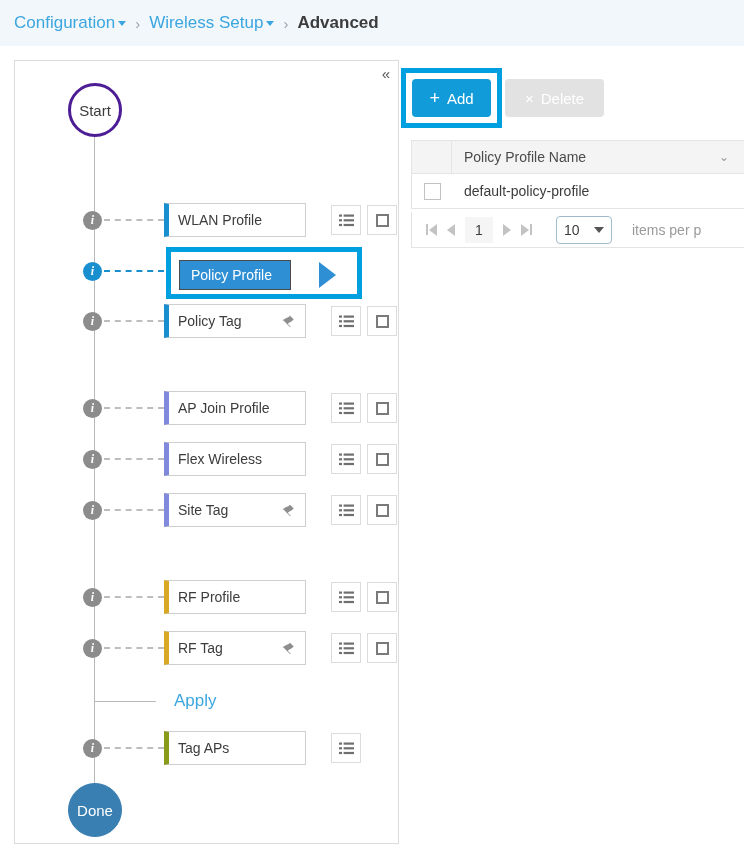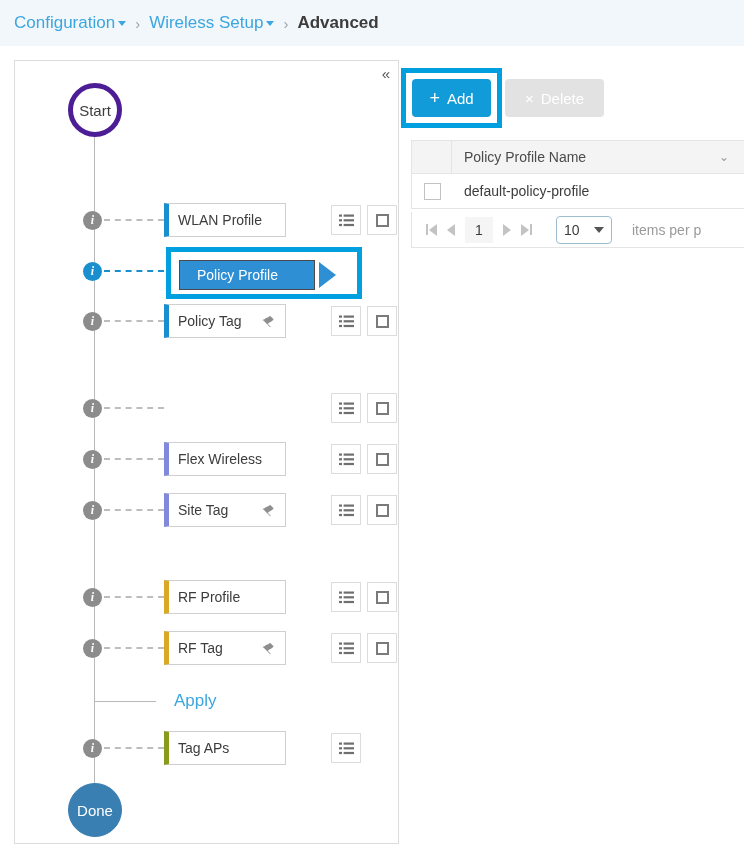--- a/index.html
+++ b/index.html
@@ -72,21 +72,21 @@
     width: 54px; height: 54px;
     border-radius: 50%;
     display: flex;
     align-items: center;
     justify-content: center;
     font-size: 15px;
   }
   .node-start {
     left: 53px; top: 22px;
     background: #ffffff;
-    border: 5px solid #4c1d95;
+    border: 3px solid #4c1d95;
     color: #3c3c3c;
   }
   .node-done {
     left: 53px; top: 722px;
     background: #3a7fb1;
     border: 1px solid #3a7fb1;
     color: #ffffff;
   }
 
   
@@ -136,21 +136,21 @@
     left: 89px;
     width: 60px;
     height: 0;
     border-top: 2px dashed #bdbdbd;
   }
   .dash-line.active { border-top: 2px dashed #1a8fd0; }
 
   .chip {
     position: absolute;
     left: 149px;
-    width: 122px; height: 34px;
+    width: 142px; height: 34px;
     background: #ffffff;
     border: 1px solid #cfcfcf;
     border-left-width: 5px;
     display: flex;
     align-items: center;
     padding: 0 9px;
     font-size: 14px;
     color: #3c3c3c;
   }
   .chip .chip-label { flex: 1; }
@@ -186,26 +186,26 @@
   .sel-wrap {
     position: absolute;
     left: 151px; top: 186px;
     width: 196px; height: 52px;
     border: 5px solid #00a0e0;
     background: #ffffff;
   }
   .sel-chip {
     position: absolute;
     left: 8px; top: 8px;
-    width: 136px; height: 30px;
+    width: 112px; height: 30px;
     background: #2e8fd4;
     border: 1px solid #4a4a4a;
     display: flex;
     align-items: center;
-    padding-left: 17px;
+    padding-left: 11px;
     font-size: 14px;
     color: #ffffff;
   }
   .sel-arrow {
     position: absolute;
     left: 148px; top: 10px;
     width: 0; height: 0;
     border-top: 13px solid transparent;
     border-bottom: 13px solid transparent;
     border-left: 17px solid #2e8fd4;
@@ -435,20 +435,23 @@
       </svg>
     </div>
     <div class="sq-btn sq-chk">
       <div class="sq-box"></div>
     </div>
   </div>
 
   <div class="wf-row" style="top:330px; width:385px;">
     <div class="info-icon">i</div>
     <div class="dash-line"></div>
+    <div class="chip bar-purple">
+      <span class="chip-label">AP Join Profile</span>
+    </div>
     <div class="sq-btn sq-list">
       <svg width="15" height="13" viewBox="0 0 15 13">
         <rect x="0" y="0.5" width="3" height="2.2" fill="#6f6f6f"></rect>
           <rect x="4.6" y="0.5" width="10.4" height="2.2" fill="#6f6f6f"></rect>
         <rect x="0" y="5.2" width="3" height="2.2" fill="#6f6f6f"></rect>
           <rect x="4.6" y="5.2" width="10.4" height="2.2" fill="#6f6f6f"></rect>
         <rect x="0" y="9.9" width="3" height="2.2" fill="#6f6f6f"></rect>
           <rect x="4.6" y="9.9" width="10.4" height="2.2" fill="#6f6f6f"></rect>
       </svg>
     </div>

